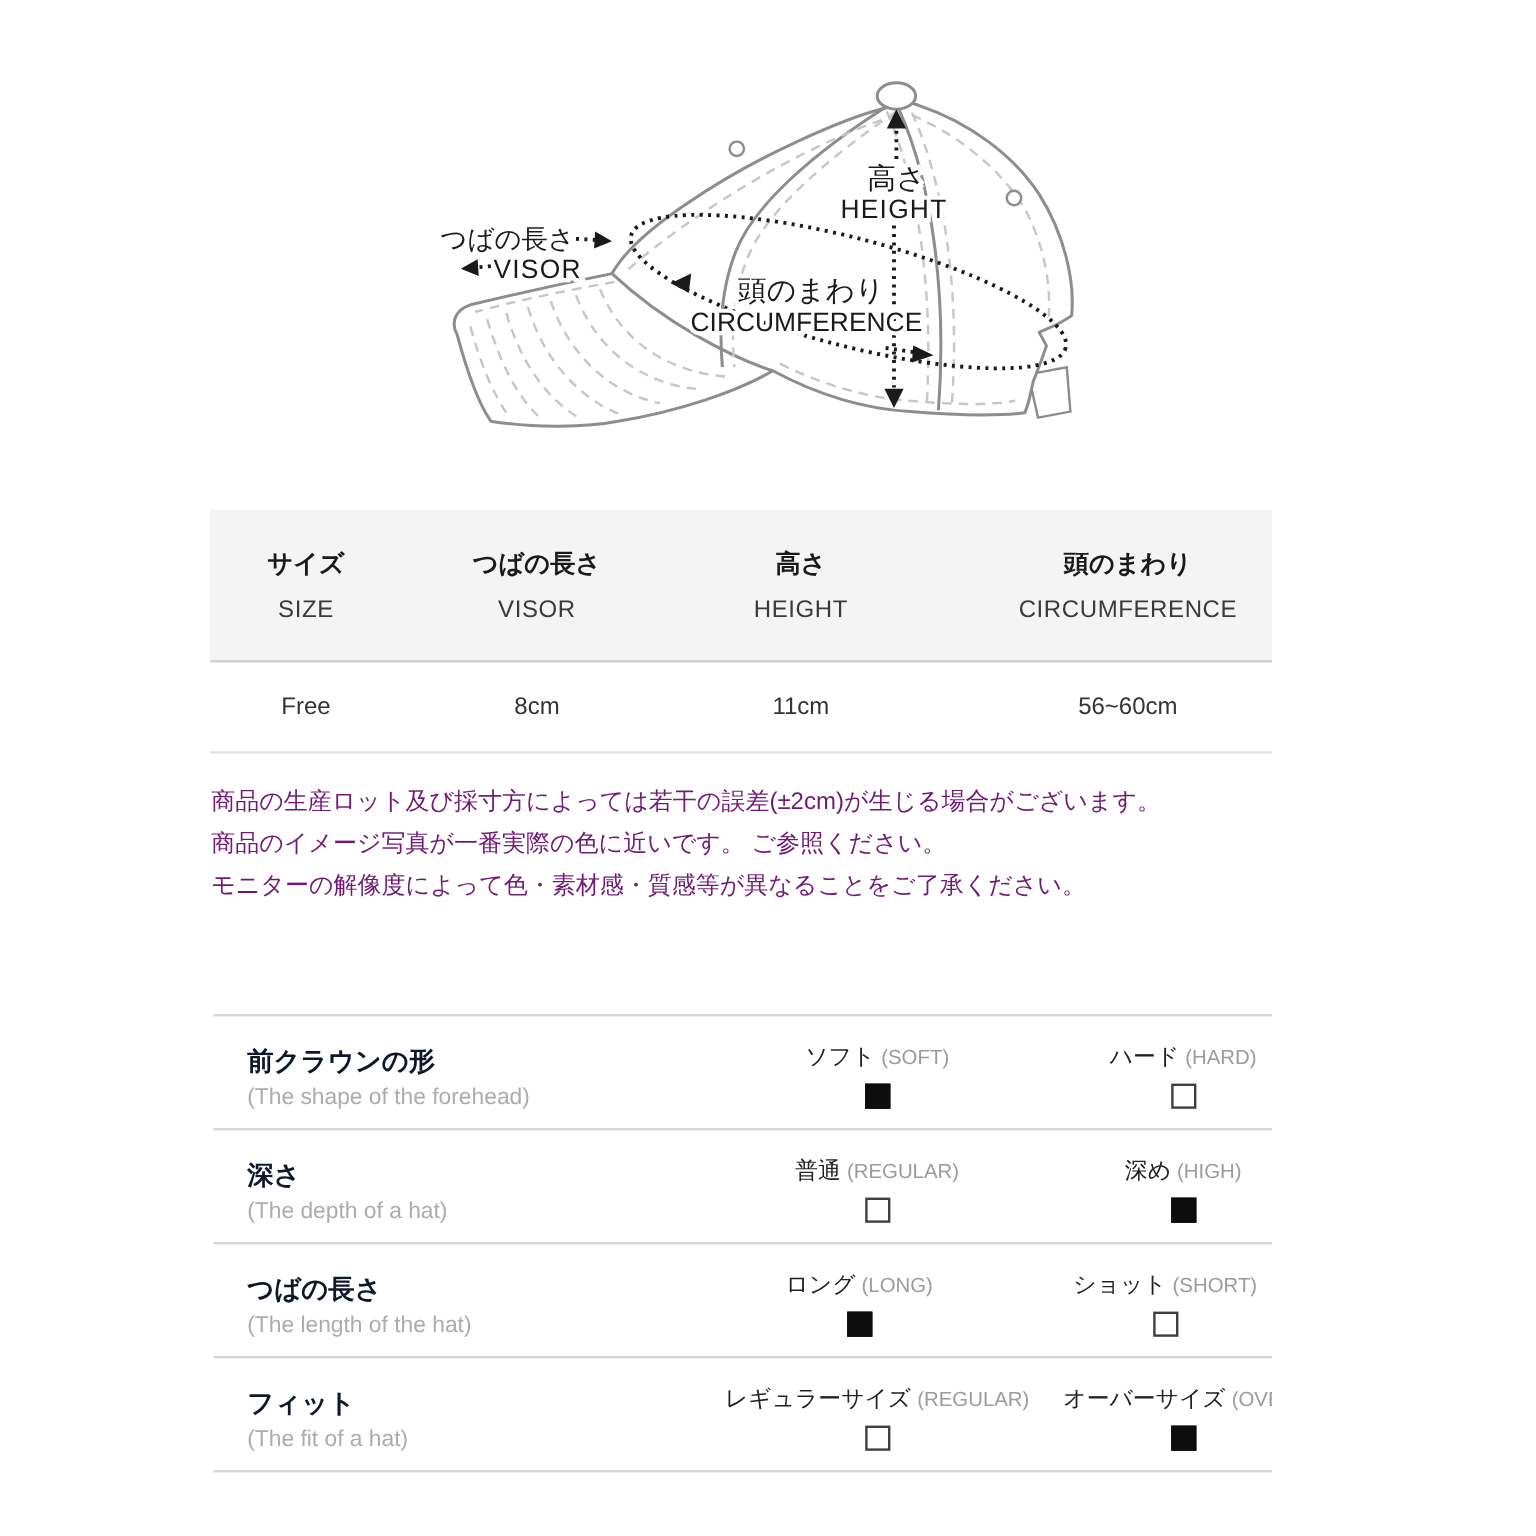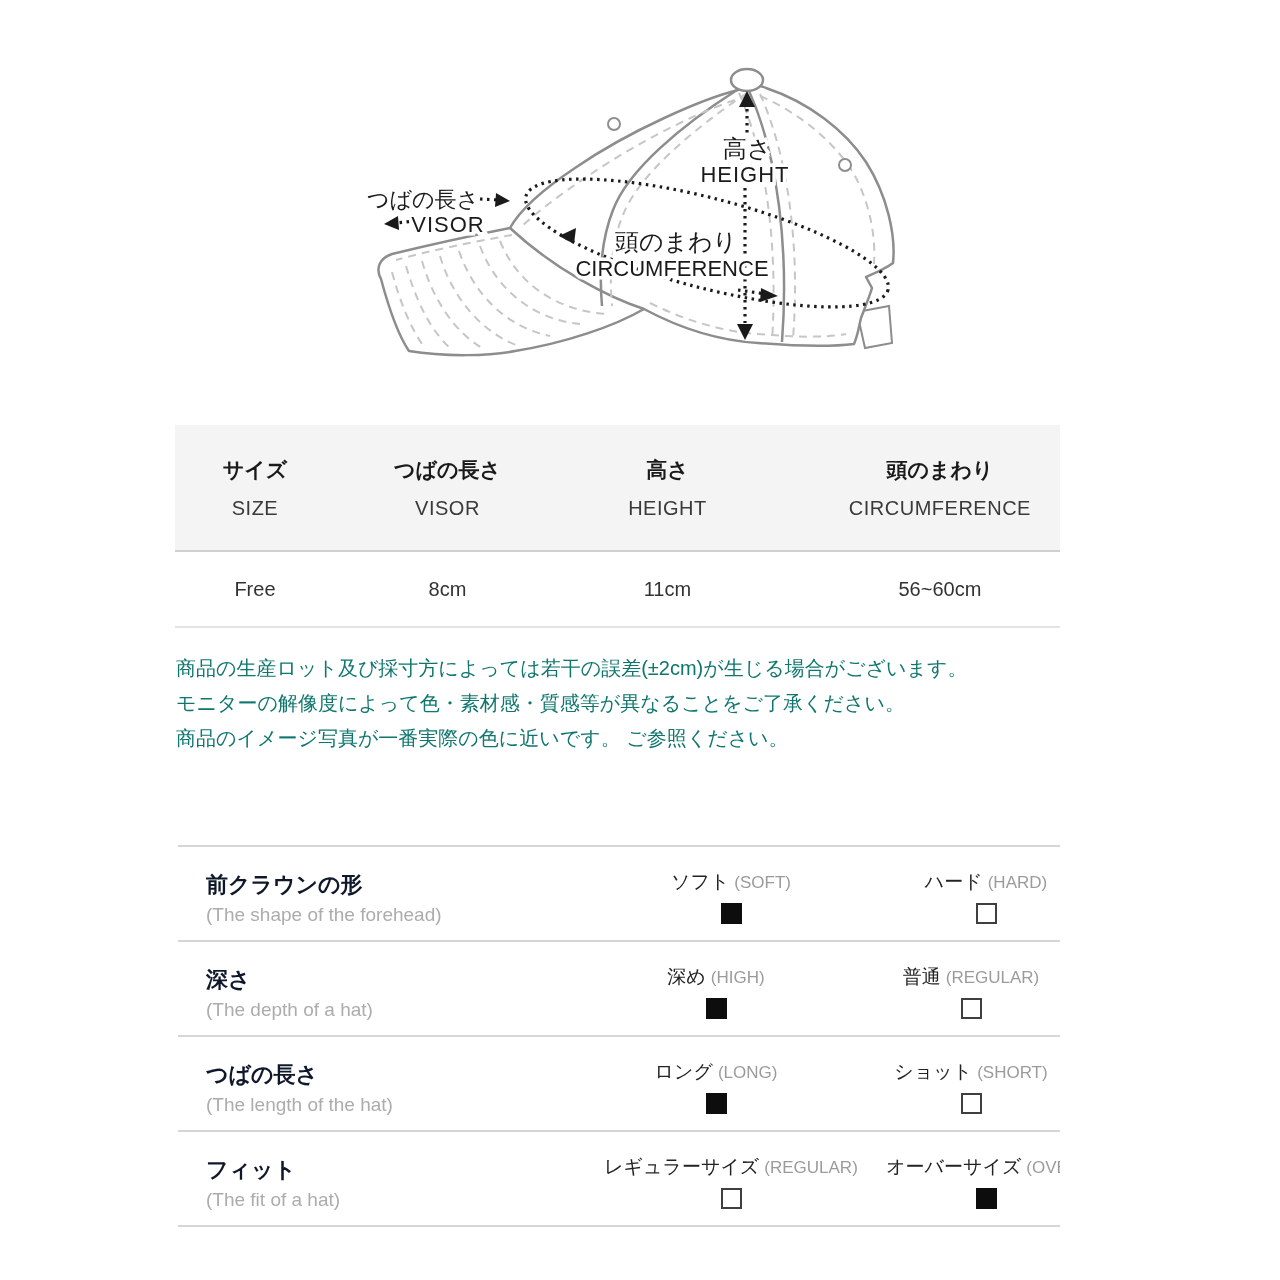--- a/index.html
+++ b/index.html
@@ -45,21 +45,21 @@
   .st-col { display:flex; flex-direction:column; justify-content:center; gap:13px; }
   .st-col, .st-cell { text-align:center; }
   .w1{width:17.2%;} .w2{width:24.2%;} .w3{width:23.1%;} .w4{width:35.5%;}
   .st-jp { font-size:21px; font-weight:700; color:#1a1a1a; }
   .st-en { font-size:20px; color:#3a3a3a; letter-spacing:0.5px; }
   .st-cell { font-size:20px; color:#333; }
 
   
   .disclaimer {
     position:absolute; left:176px; top:651px; width:960px;
-    font-size:20px; line-height:35px; color:#0f766e;
+    font-size:20px; line-height:35px; color:#701a75;
   }
 
   
   .features {
     position:absolute; left:178px; top:845px; width:928px;
     border-top:2px solid #d6d6d6;
   }
   .f-row {
     display:flex; height:95px;
     border-bottom:2px solid #d6d6d6;
@@ -180,22 +180,22 @@
     <div class="st-row">
       <div class="st-cell w1">Free</div>
       <div class="st-cell w2">8cm</div>
       <div class="st-cell w3">11cm</div>
       <div class="st-cell w4">56~60cm</div>
     </div>
   </div>
 
   <div class="disclaimer">
     <div>商品の生産ロット及び採寸方によっては若干の誤差(±2cm)が生じる場合がございます。</div>
+    <div>商品のイメージ写真が一番実際の色に近いです。 ご参照ください。</div>
     <div>モニターの解像度によって色・素材感・質感等が異なることをご了承ください。</div>
-    <div>商品のイメージ写真が一番実際の色に近いです。 ご参照ください。</div>
   </div>
 
   <div class="features">
 
     <div class="f-row">
       <div class="f-label">
         <div class="f-title">前クラウンの形</div>
         <div class="f-sub">(The shape of the forehead)</div>
       </div>
       <div class="f-opt c2">
@@ -210,31 +210,31 @@
         </div>
         <span class="cbx"></span>
       </div>
     </div>
 
     <div class="f-row">
       <div class="f-label">
         <div class="f-title">深さ</div>
         <div class="f-sub">(The depth of a hat)</div>
       </div>
+      <div class="f-opt c2">
+        <div class="opt-line">
+          <span class="opt-jp">普通</span><span class="opt-en">(REGULAR)</span>
+        </div>
+        <span class="cbx"></span>
+      </div>
       <div class="f-opt c1">
         <div class="opt-line">
           <span class="opt-jp">深め</span><span class="opt-en">(HIGH)</span>
         </div>
         <span class="cbx checked"></span>
-      </div>
-      <div class="f-opt c2">
-        <div class="opt-line">
-          <span class="opt-jp">普通</span><span class="opt-en">(REGULAR)</span>
-        </div>
-        <span class="cbx"></span>
       </div>
     </div>
 
     <div class="f-row">
       <div class="f-label">
         <div class="f-title">つばの長さ</div>
         <div class="f-sub">(The length of the hat)</div>
       </div>
       <div class="f-opt c1">
         <div class="opt-line">

